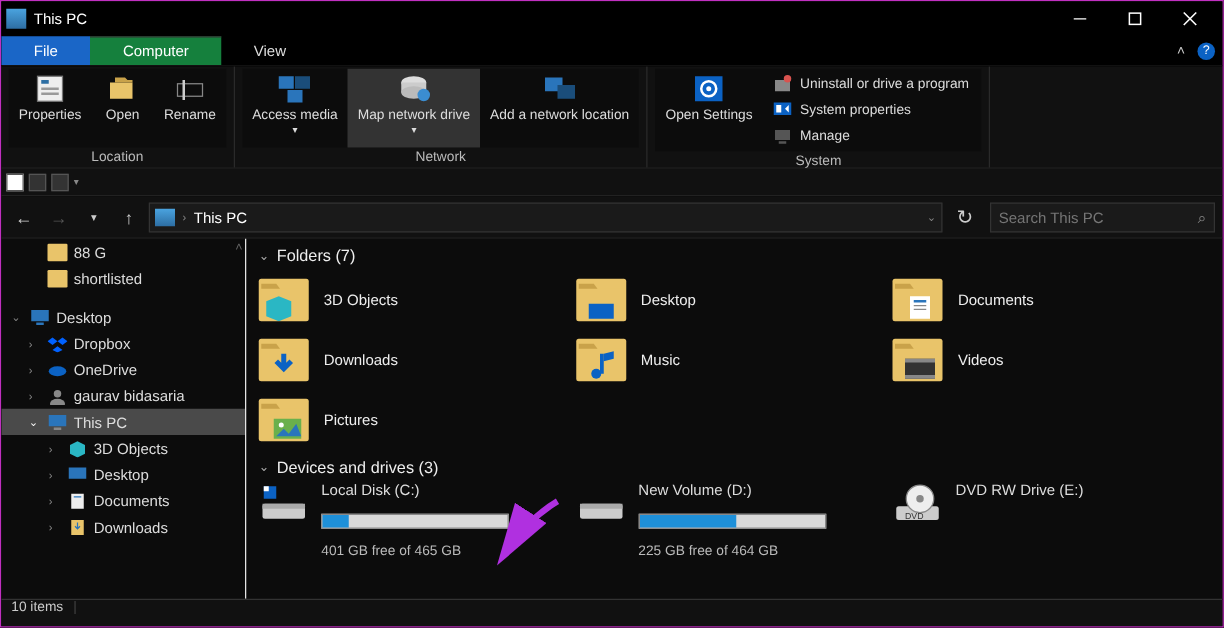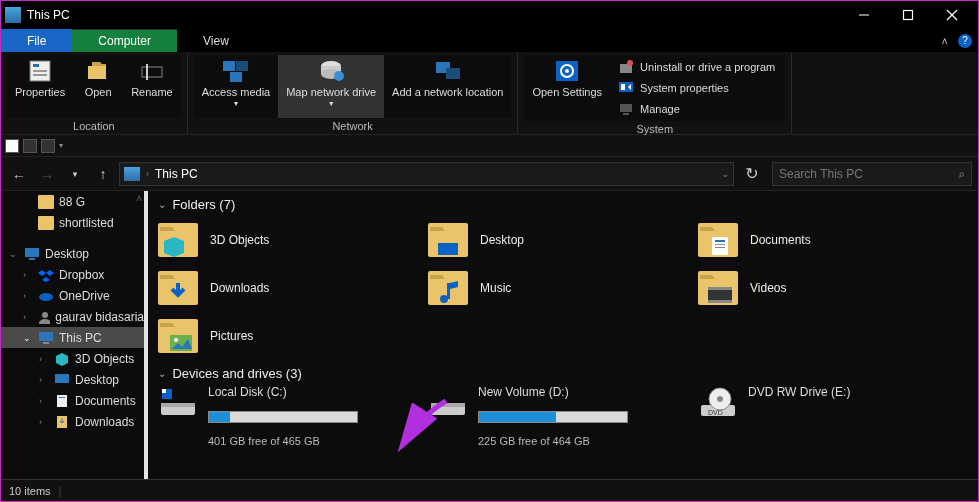--- a/index.html
+++ b/index.html
@@ -25,45 +25,45 @@
 .ricon.small { width:16px; height:16px; margin:0;}
 .syscol { display:flex; flex-direction:column; justify-content:center; gap:1px; padding:2px 6px;}
 .qat { height:22px; background:#111; display:flex; align-items:center; gap:4px; padding:0 4px; border-bottom:1px solid #222; font-size:11px; color:#888;}
 .qat .sq { width:14px; height:14px; border:1px solid #555;}
 .navrow { height:34px; background:#111; display:flex; align-items:center; padding:0 6px; gap:4px; border-bottom:1px solid #222;}
 .navbtn { width:24px; height:24px; display:flex; align-items:center; justify-content:center; color:#ccc; cursor:pointer; font-size:14px;}
 .address { flex:1; height:24px; background:#1a1a1a; border:1px solid #333; display:flex; align-items:center; padding:0 4px; gap:6px; font-size:12px;}
 .address .chip { width:16px; height:14px; background:linear-gradient(#4aa3df,#2d6ea3);}
 .address .spacer{flex:1;}
 .refresh { width:24px; height:24px; display:flex; align-items:center; justify-content:center; color:#ccc; cursor:pointer; margin-left:2px;}
-.search { width:200px; height:24px; background:#1a1a1a; border:1px solid #333; display:flex; align-items:center; padding:0 6px; font-size:12px; color:#888; margin-left:4px;}
+.search { width:180px; height:24px; background:#1a1a1a; border:1px solid #333; display:flex; align-items:center; padding:0 6px; font-size:12px; color:#888; margin-left:4px;}
 .search input { flex:1; background:transparent; border:0; color:#fff; font-size:12px; outline:0;}
 .body { display:flex; height:289px; background:#0c0c0c; }
-.tree { width:147px; border-right:4px solid #e5e5e5; overflow:hidden; font-size:12px; position:relative;}
+.tree { width:196px; border-right:1px solid #e5e5e5; overflow:hidden; font-size:12px; position:relative;}
 .tree .node { display:flex; align-items:center; height:21px; padding-left:8px; gap:5px; cursor:pointer; color:#ddd; white-space:nowrap;}
 .tree .node.sel { background:#4a4a4a; }
 .tree .node .exp { width:10px; color:#888; font-size:9px;}
 .tree .pad1 { padding-left:22px;} .tree .pad2{ padding-left:38px;}
 .ficon { width:16px; height:14px; background:#e9c46a; border-radius:1px; position:relative;}
 .content { flex:1; overflow:hidden; position:relative;}
 .section-head { display:flex; align-items:center; gap:6px; font-size:13px; color:#eee; padding:6px 10px 4px;}
 .section-head .chev{ color:#aaa; font-size:10px;}
 .fgrid { display:grid; grid-template-columns:repeat(3,1fr); padding:0 10px;}
 .fitem { display:flex; align-items:center; gap:12px; height:48px; cursor:pointer;}
 .fitem .big { width:40px; height:34px; background:#e9c46a; border-radius:2px; position:relative;}
 .fname { font-size:12px; color:#eee;}
 .dgrid { display:grid; grid-template-columns:repeat(3,1fr); padding:0 10px;}
 .drive { display:flex; gap:10px; align-items:flex-start; cursor:pointer;}
 .dicon { width:40px; height:34px; position:relative;}
 .dbody { display:flex; flex-direction:column; gap:12px;}
 .dname { font-size:12px; color:#ddd;}
 .bar { width:150px; height:12px; background:#d9d9d9; border:1px solid #888; position:relative;}
 .bar .fill{ position:absolute; left:0; top:0; bottom:0; background:#1e90d9;}
 .dfree { font-size:11px; color:#bbb;}
-.status { position:absolute; left:0; right:0; bottom:0; height:22px; background:#111; border-top:1px solid #333; display:flex; align-items:center; padding:0 8px; font-size:11px; color:#ccc;}
+.status { position:absolute; left:0; right:0; bottom:0; height:22px; background:#111; border-top:1px solid #333; display:flex; padding:0 8px; font-size:11px; color:#ccc;}
 .arrow-annot { position:absolute; left:390px; top:395px; pointer-events:none;}
 svg { display:block;}
 </style>
 </head>
 <body>
 
 <div class="titlebar">
   <div class="ticon"></div>
   <div class="title">This PC</div>
   <div class="win-controls">

